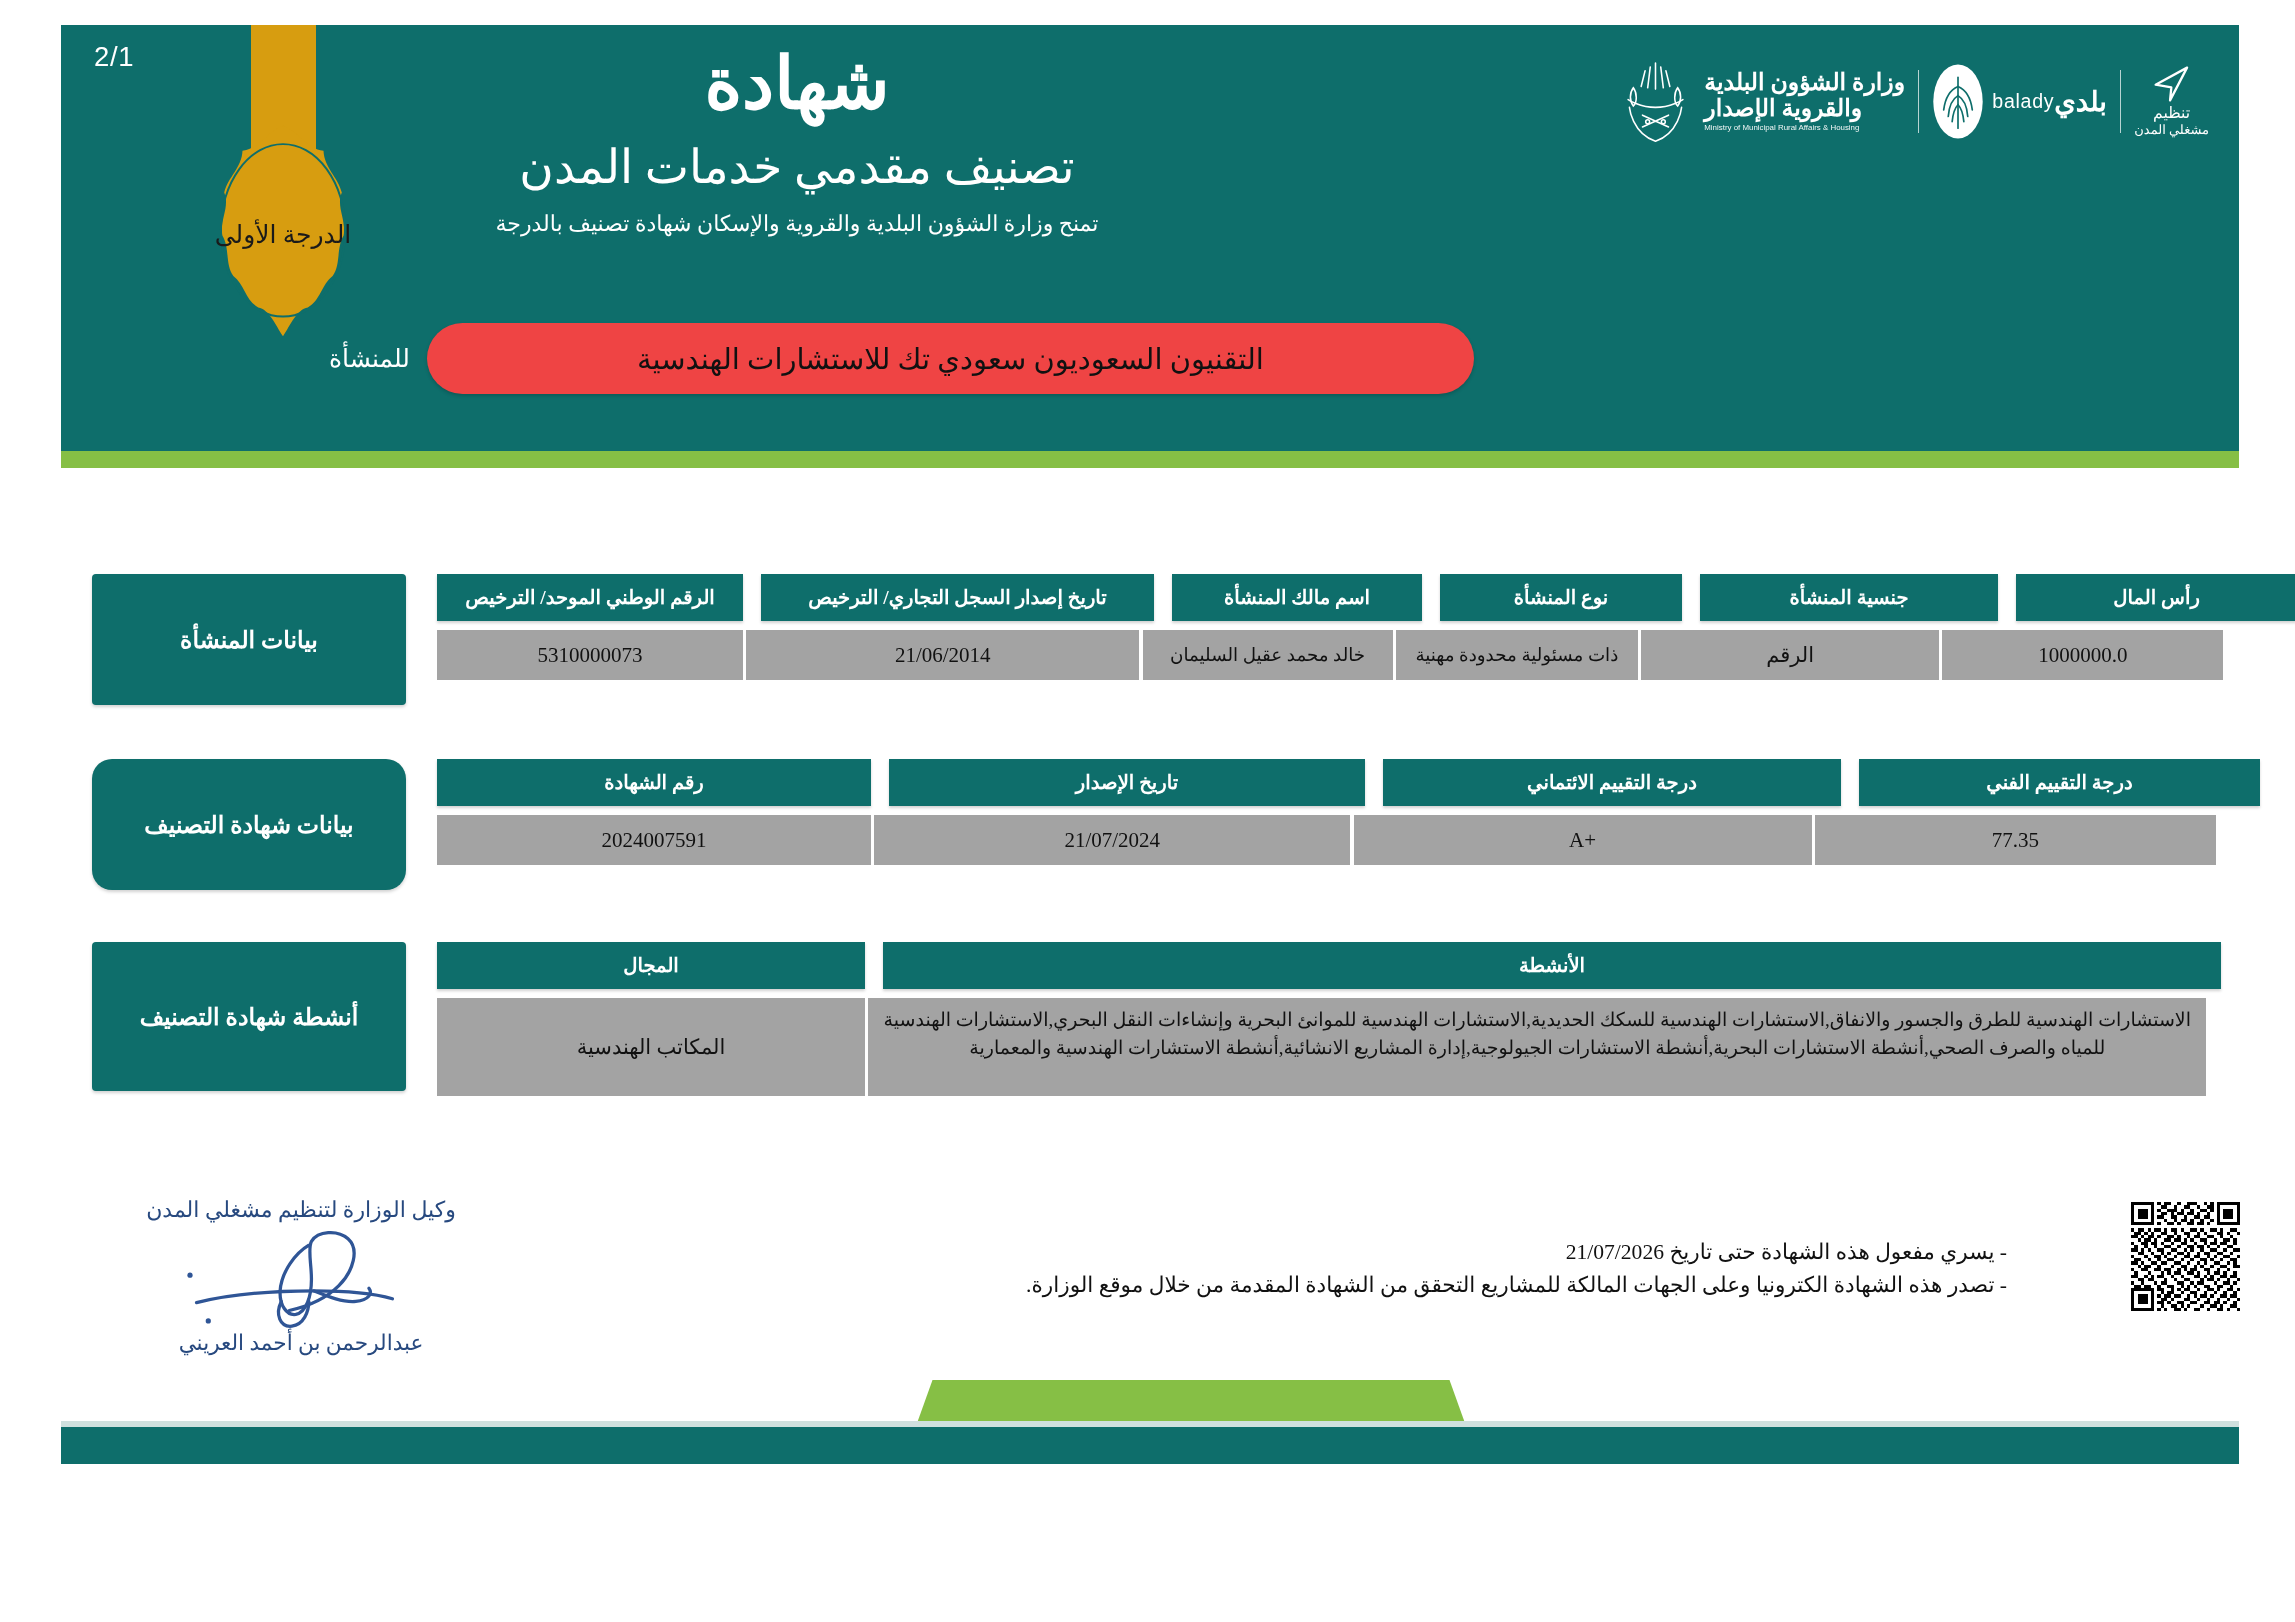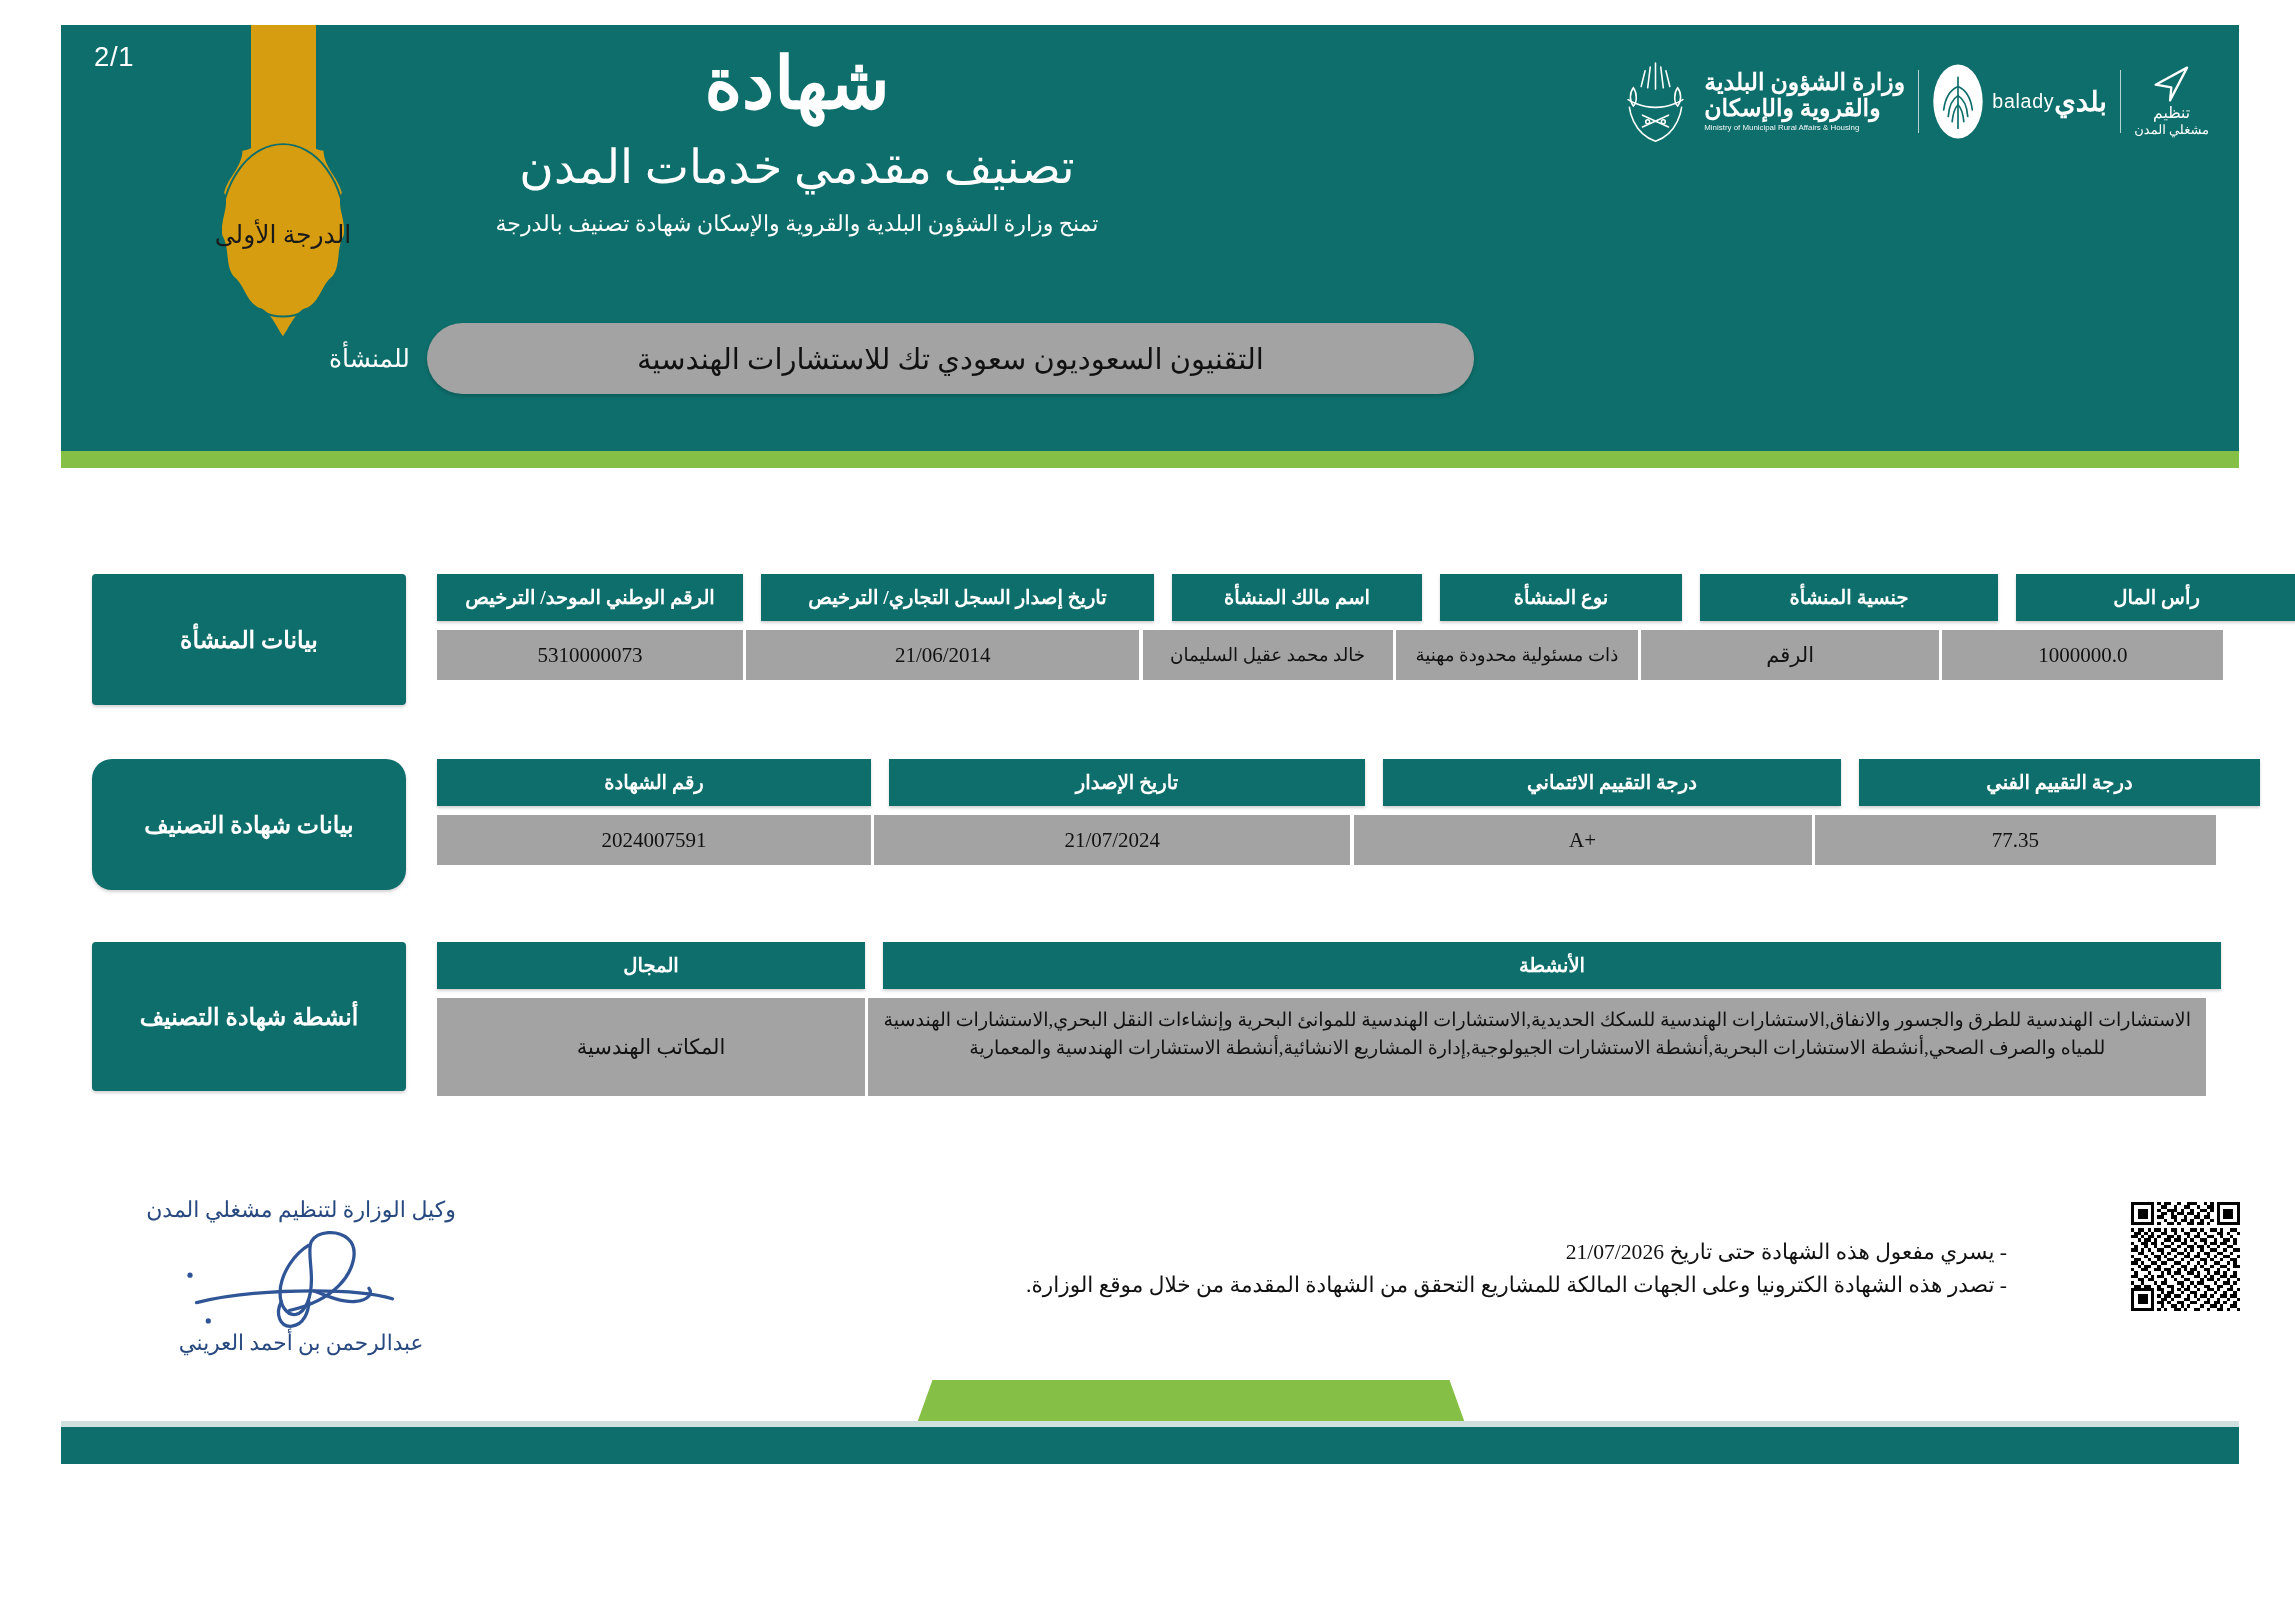--- a/index.html
+++ b/index.html
@@ -114,21 +114,21 @@
     align-items: center;
     justify-content: flex-end;
     gap: 17px;
   }
   .entity-label {
     color: #ffffff;
     font-size: 25px;
     white-space: nowrap;
   }
   .entity-pill {
-    background: #a3a3a3;
+    background: #ef4444;
     border-radius: 39px;
     height: 71px;
     width: 1047px;
     display: flex;
     align-items: center;
     justify-content: center;
     color: #111111;
     font-size: 29px;
     box-shadow: 0 2px 3.9px rgba(0,0,0,0.18);
   }
@@ -351,21 +351,21 @@
           <path d="M40 64 C34 70 32 80 31 90"></path>
           <path d="M40 64 C46 70 48 80 49 90"></path>
         </g>
       </svg>
     </div>
 
     <div class="logo-div"></div>
 
     <div class="logo-min">
       <div class="l1">وزارة الشؤون البلدية</div>
-      <div class="l2">والقروية والإسكان</div>
+      <div class="l2">والقروية الإصدار</div>
       <div class="l3">Ministry of Municipal Rural Affairs &amp; Housing</div>
     </div>
 
     <svg class="logo-emblem" viewBox="0 0 112 130">
       <g stroke="#ffffff" stroke-width="2.4" fill="none" stroke-linecap="round">
         <path d="M56 6 L56 46"></path>
         <path d="M48 12 L44 44 M64 12 L68 44 M40 18 L34 42 M72 18 L78 42"></path>
         <path d="M22 44 C16 52 16 64 22 72 C28 66 28 52 22 44 Z"></path>
         <path d="M90 44 C96 52 96 64 90 72 C84 66 84 52 90 44 Z"></path>
         <path d="M14 62 C14 62 32 74 56 74 C80 74 98 62 98 62"></path>

